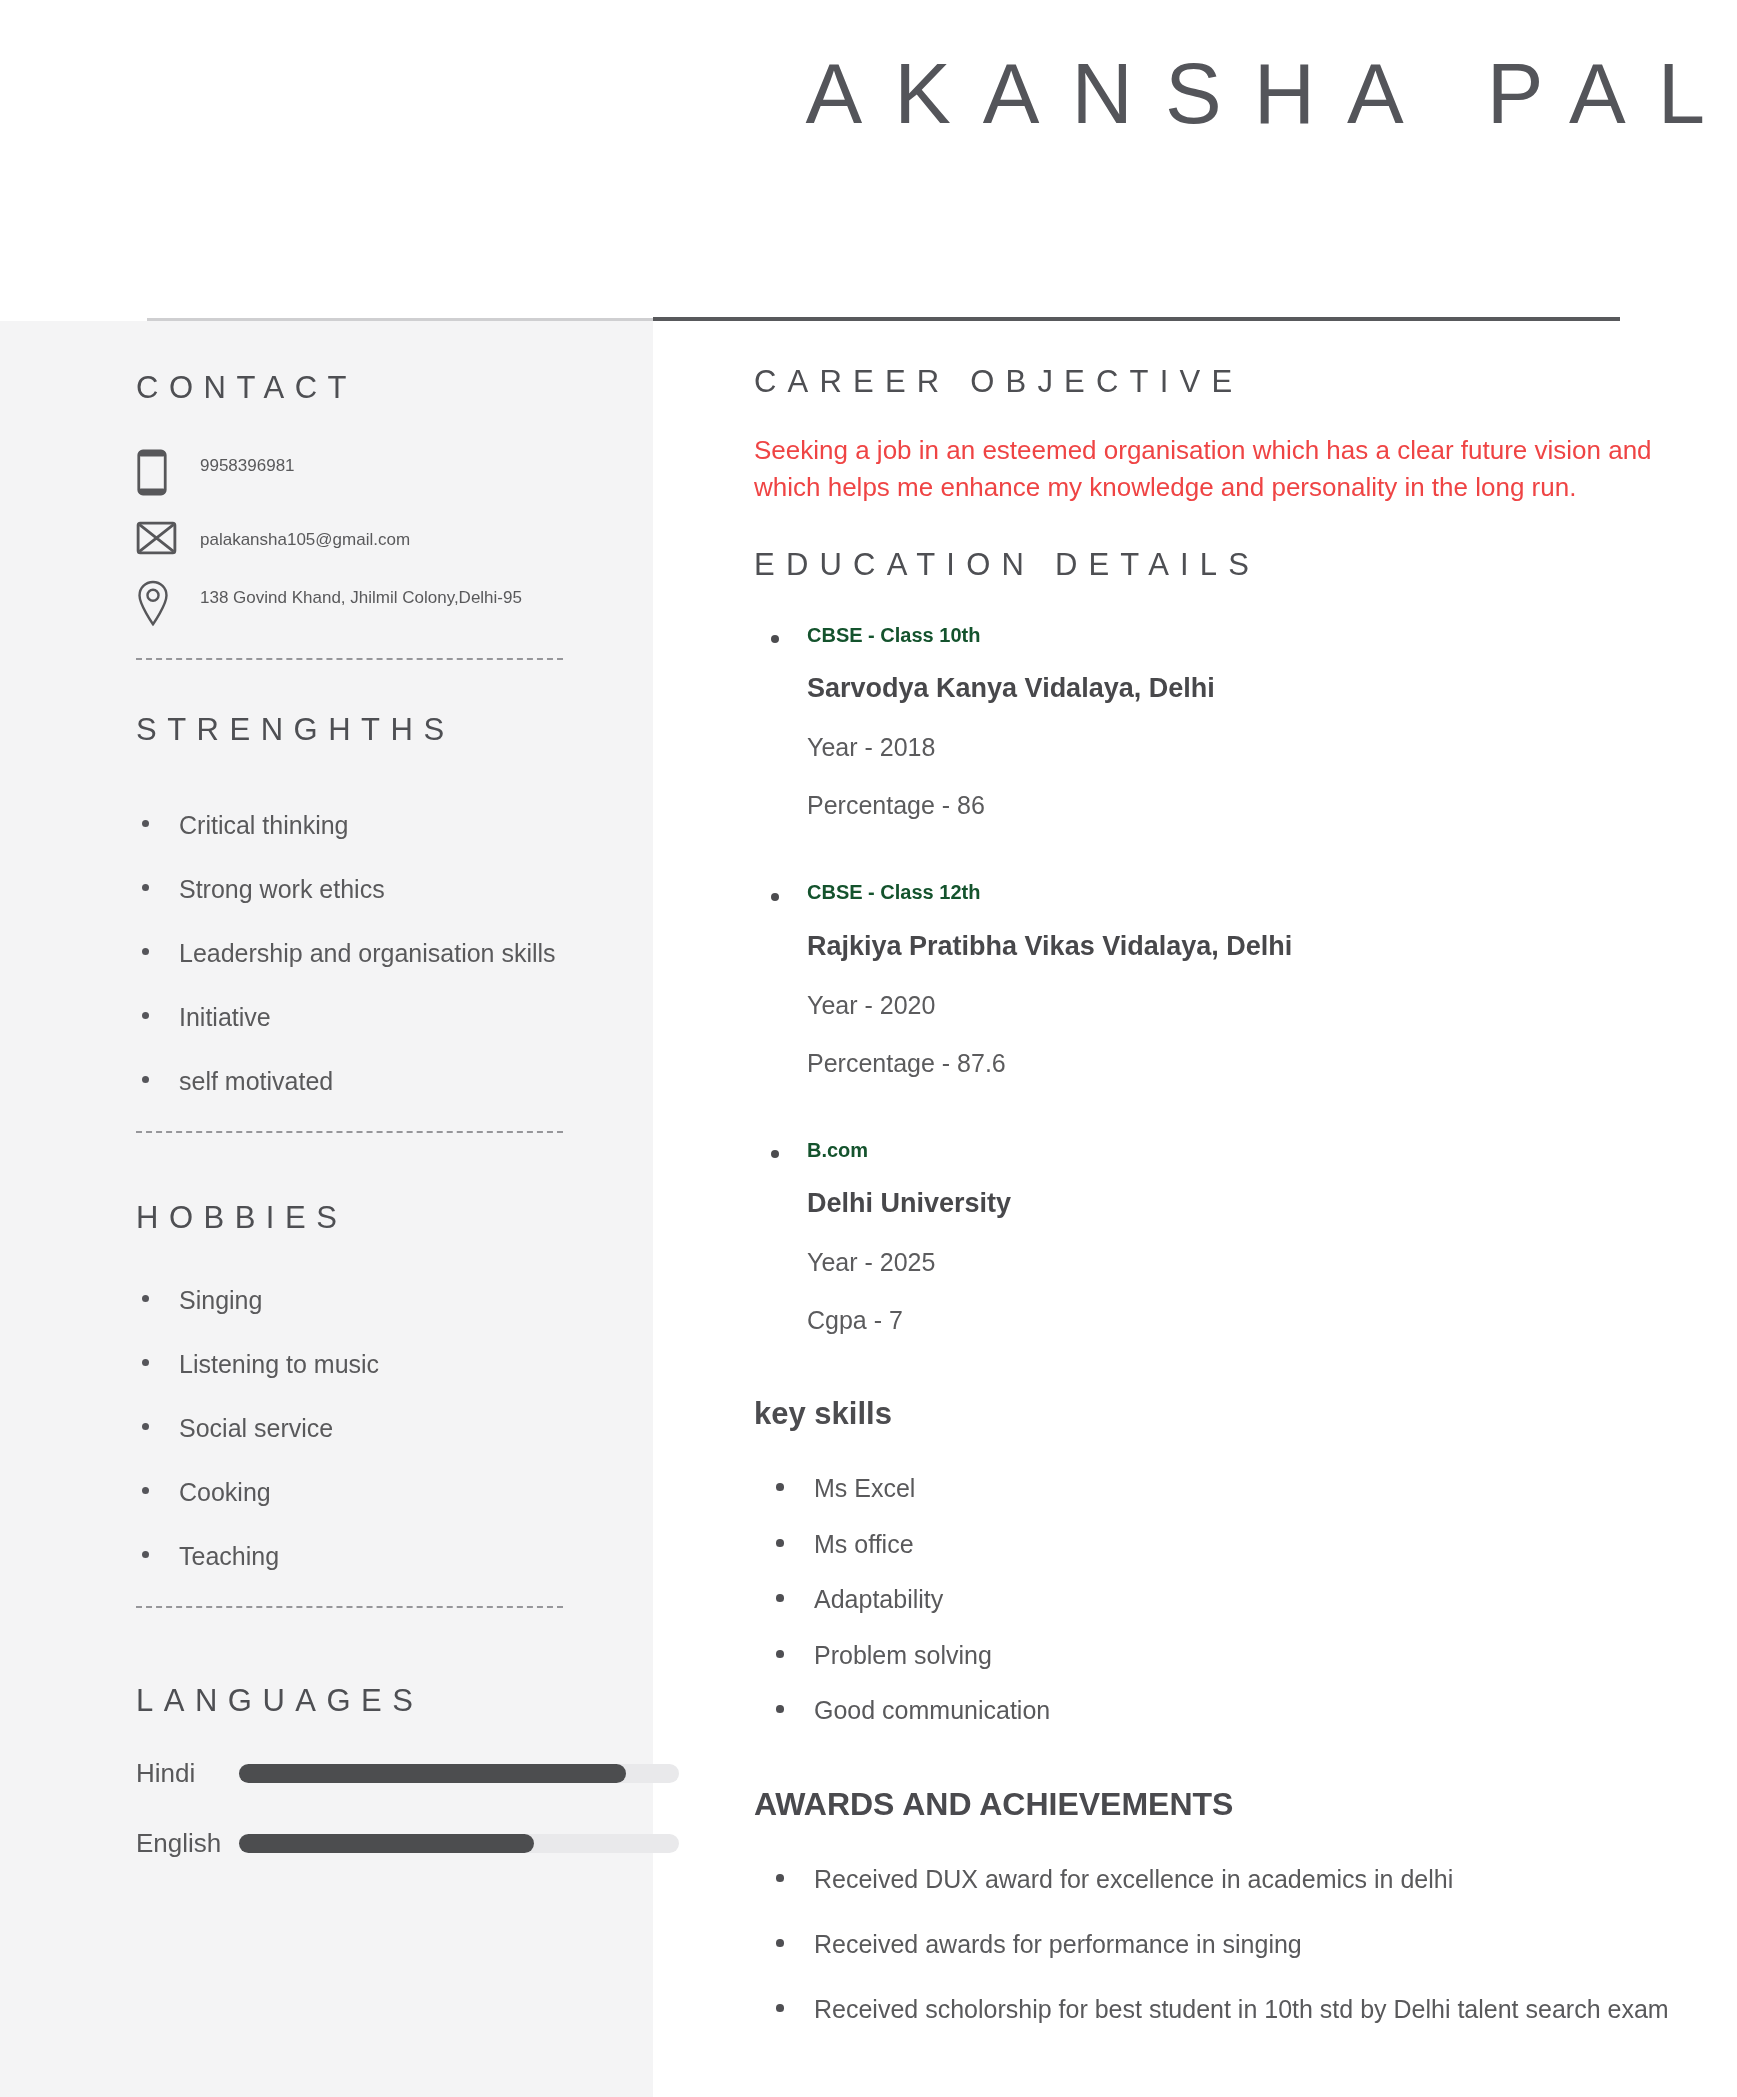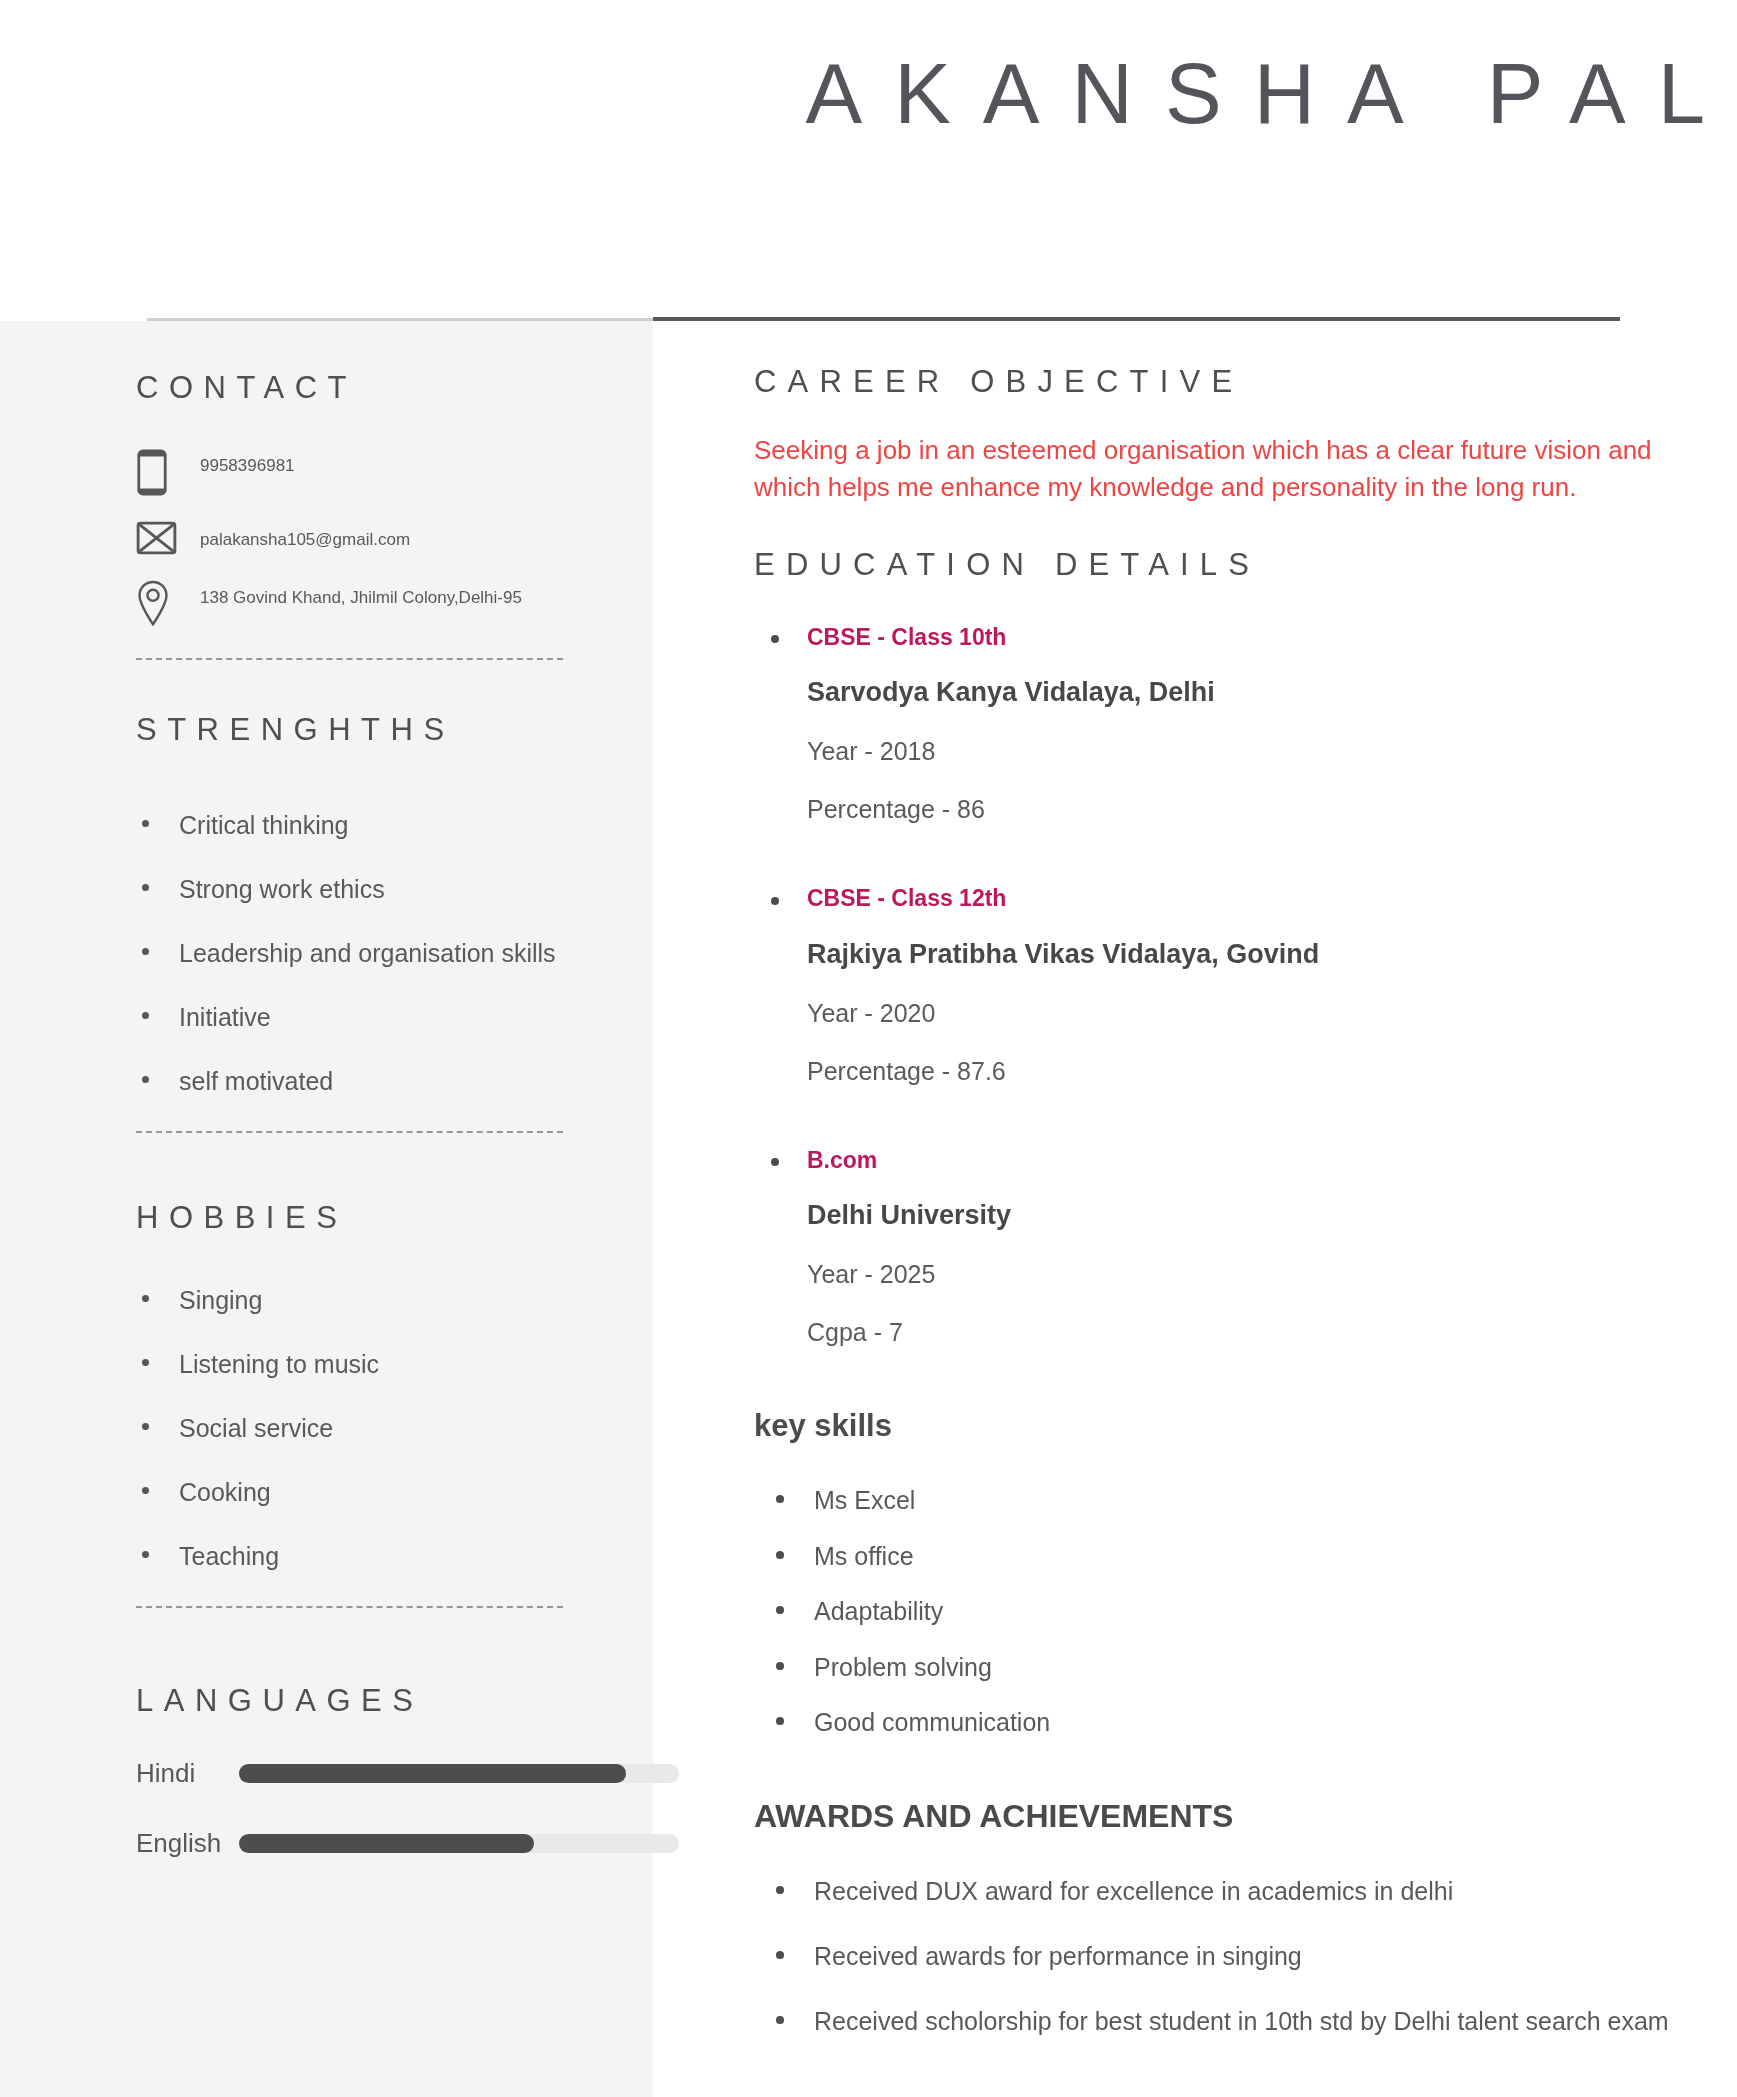--- a/index.html
+++ b/index.html
@@ -104,21 +104,21 @@
     color:#ef4444;
   }
   .edu-h { margin-top:41px; }
   .edu-list { list-style:none; margin:41px 0 0 0; padding:0; }
   .edu-entry { position:relative; padding-left:53px; margin-bottom:61px; }
   .edu-entry::before {
     content:""; position:absolute; left:17px; top:11.2px;
     width:8.4px; height:8.4px; border-radius:50%;
     background:#4c4c4f;
   }
-  .edu-title { font-size:23px; font-weight:700; color:#be185d; }
+  .edu-title { font-size:20px; font-weight:700; color:#14532d; }
   .edu-school { font-size:27px; font-weight:700; color:#48484b; margin-top:26.5px; }
   .edu-line { font-size:25px; color:#5b5b5d; margin-top:29px; }
   .skills-h {
     margin:41px 0 0 0;
     font-size:31px; font-weight:700;
     color:#4c4c4f;
   }
   .dot-list { list-style:none; margin:42px 0 0 0; padding:0; width:957px; }
   .dot-list li {
     position:relative; padding-left:60px;
@@ -244,21 +244,21 @@
 
         <li class="edu-entry">
           <div class="edu-title">CBSE - Class 10th</div>
           <div class="edu-school">Sarvodya Kanya Vidalaya, Delhi</div>
           <div class="edu-line">Year - 2018</div>
           <div class="edu-line">Percentage - 86</div>
         </li>
 
         <li class="edu-entry">
           <div class="edu-title">CBSE -  Class 12th</div>
-          <div class="edu-school">Rajkiya Pratibha Vikas Vidalaya, Govind</div>
+          <div class="edu-school">Rajkiya Pratibha Vikas Vidalaya, Delhi</div>
           <div class="edu-line">Year - 2020</div>
           <div class="edu-line">Percentage - 87.6</div>
         </li>
 
         <li class="edu-entry">
           <div class="edu-title">B.com</div>
           <div class="edu-school">Delhi University</div>
           <div class="edu-line">Year - 2025</div>
           <div class="edu-line">Cgpa - 7</div>
         </li>

